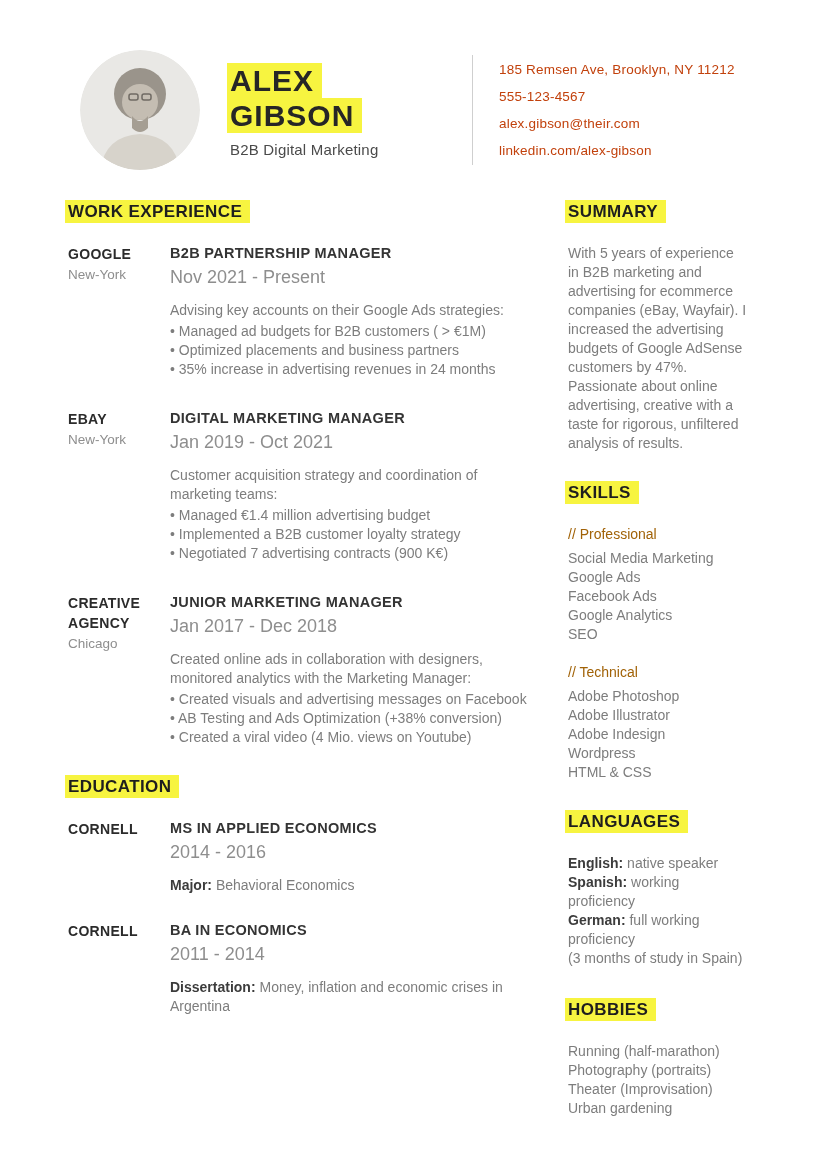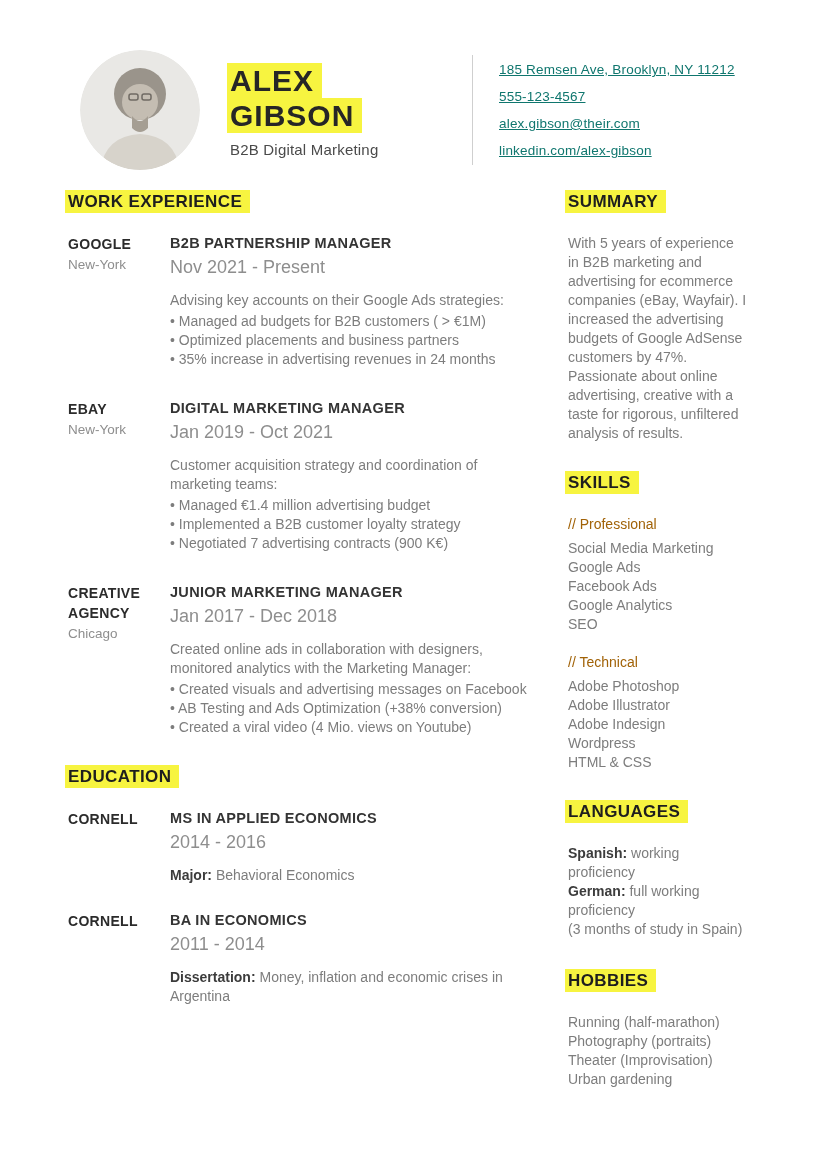--- a/index.html
+++ b/index.html
@@ -20,24 +20,24 @@
 
   
   .header { display:flex; align-items:center; padding:0 50px 0 64px; }
   .photo { width:120px; height:120px; flex:none; border-radius:50%; overflow:hidden; }
   .name-block { margin-left:30px; flex:1; }
   .name-line { font-size:30px; font-weight:bold; letter-spacing:1px; line-height:35px; color:var(--text-dark); }
   .hl { background:var(--highlight); padding:1px 8px 1px 3px; margin-left:-3px; box-decoration-break:clone; }
   .subtitle { margin-top:8px; font-size:15px; color:var(--text-mid); letter-spacing:0.2px; }
   .vline { width:1px; height:110px; background:var(--line); flex:none; }
   .contact { width:262px; margin-left:26px; flex:none; display:flex; flex-direction:column; gap:12px; }
-  .contact-line { font-size:13.5px; color:#0f766e; letter-spacing:0.2px;text-decoration:underline; }
-
-  
-  .body { display:flex; margin-top:22px; padding:0 64px 0 52px; }
+  .contact-line { font-size:13.5px; color:#c2410c; letter-spacing:0.2px; }
+
+  
+  .body { display:flex; margin-top:32px; padding:0 64px 0 52px; }
   .col-left { width:463px; flex:none; }
   .col-right { margin-left:37px; flex:1; }
 
   h2.section-heading { font-size:17px; font-weight:bold; letter-spacing:0.4px; color:#1e1e1e; margin:0 0 22px; }
   h2.section-heading .hl { padding:2px 8px 2px 3px; }
 
   
   .entry { display:grid; grid-template-columns:102px 1fr; margin-bottom:30px; }
   .entry-aside .org { font-size:14px; font-weight:bold; color:#2b2b2b; letter-spacing:0.3px; line-height:20px; }
   .entry-aside .loc { font-size:13.5px; color:var(--text-light); margin-top:3px; }
@@ -217,20 +217,21 @@
           <div class="skill-item">Adobe Photoshop</div>
           <div class="skill-item">Adobe Illustrator</div>
           <div class="skill-item">Adobe Indesign</div>
           <div class="skill-item">Wordpress</div>
           <div class="skill-item">HTML &amp; CSS</div>
         </div>
       </section>
 
       <section class="section-languages">
         <h2 class="section-heading"><span class="hl">LANGUAGES</span></h2>
+        <div class="lang-line"><span class="lbl">English:</span><span> native speaker</span></div>
         <div class="lang-line"><span class="lbl">Spanish:</span><span> working proficiency</span></div>
         <div class="lang-line"><span class="lbl">German:</span><span> full working proficiency</span></div>
         <div class="lang-note">(3 months of study in Spain)</div>
       </section>
 
       <section class="section-hobbies">
         <h2 class="section-heading"><span class="hl">HOBBIES</span></h2>
         <div class="hobby-item">Running (half-marathon)</div>
         <div class="hobby-item">Photography (portraits)</div>
         <div class="hobby-item">Theater (Improvisation)</div>

